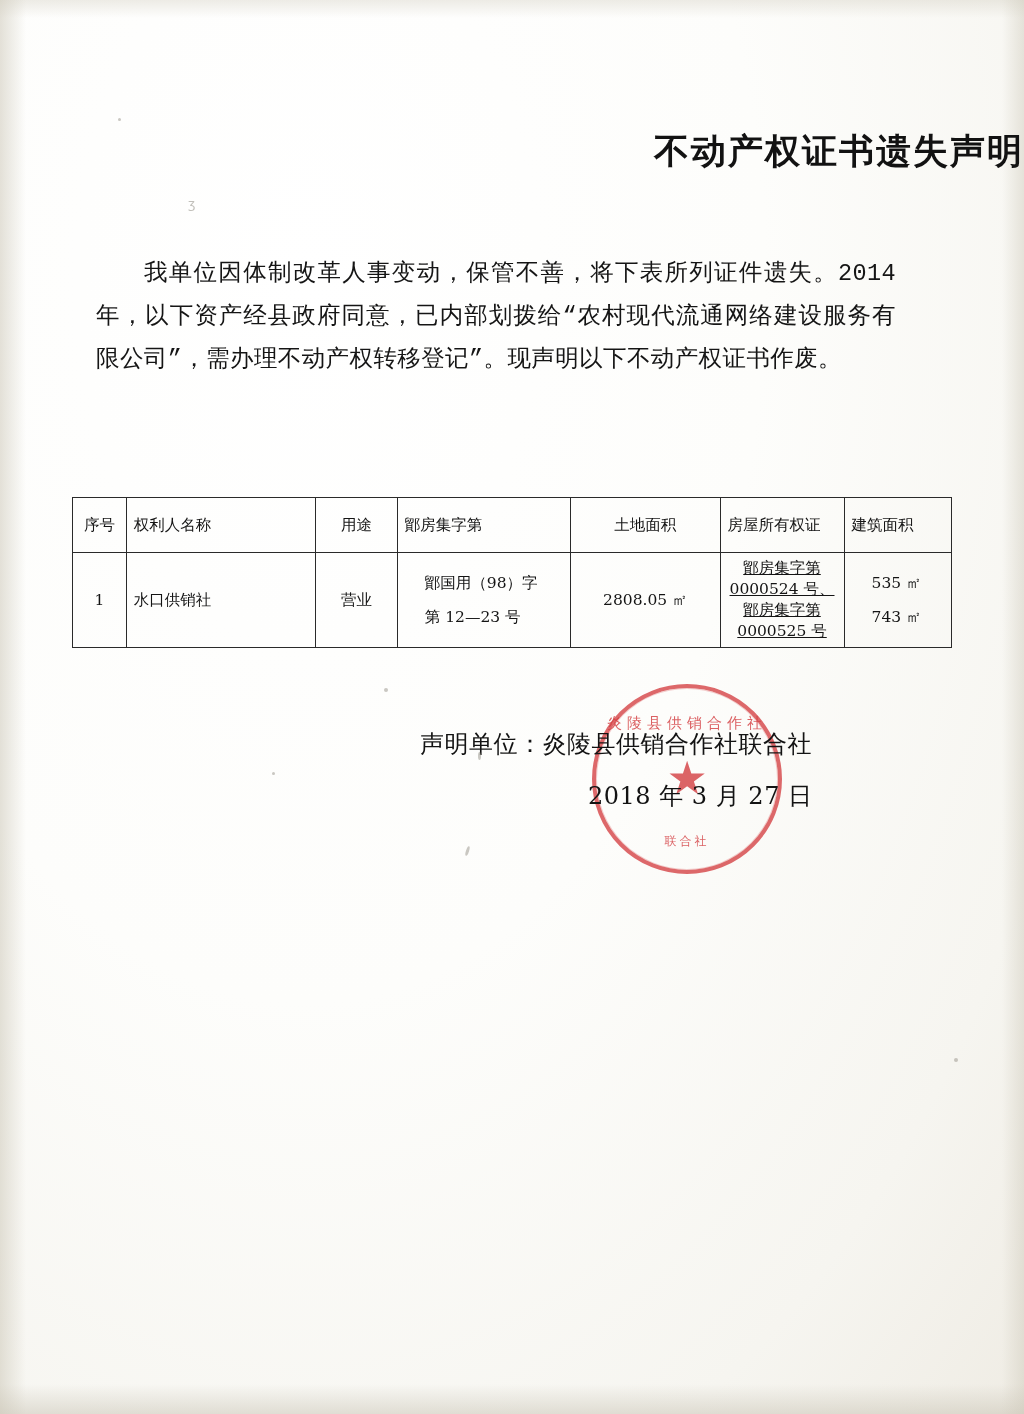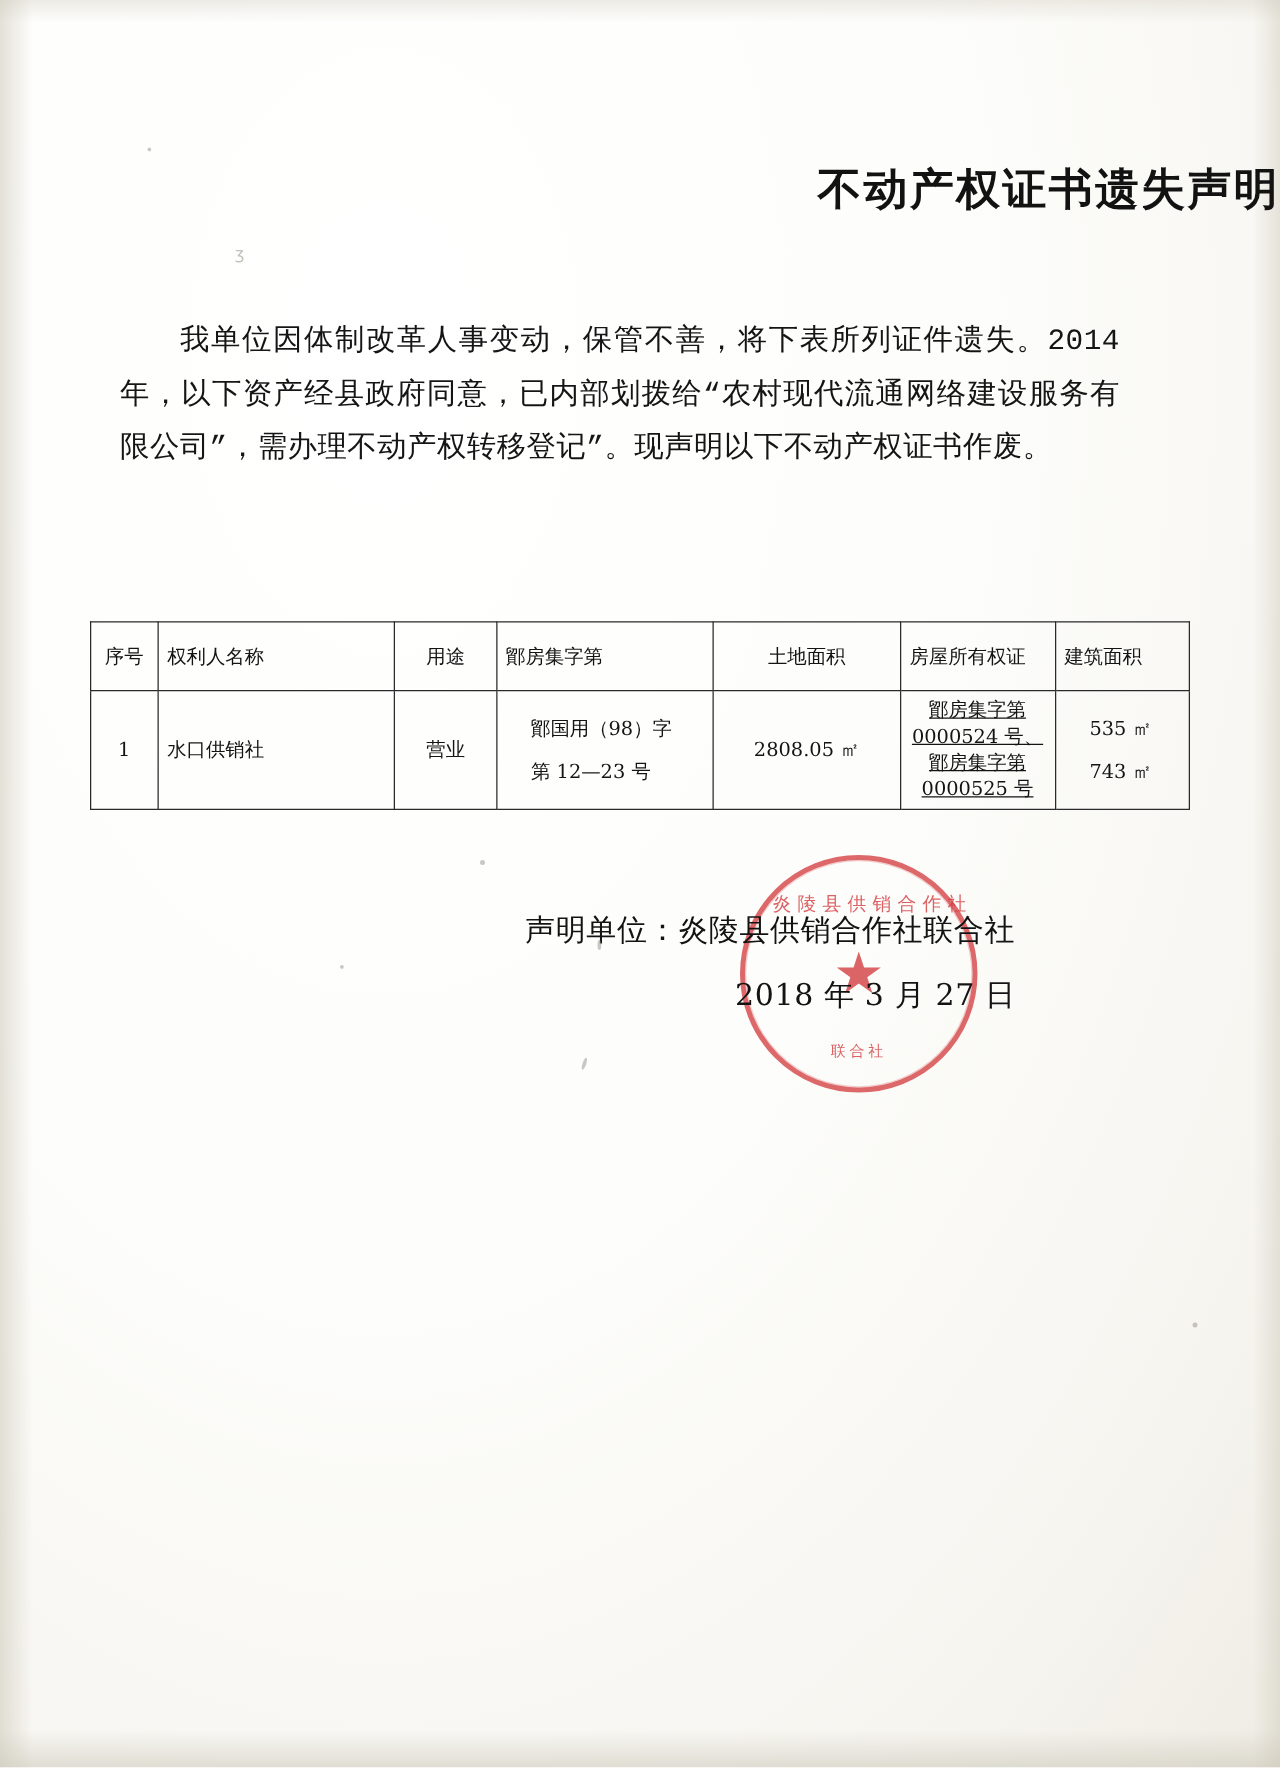--- a/index.html
+++ b/index.html
@@ -144,21 +144,21 @@
   .seal-text-top, .seal-text-bottom {
     position: absolute;
     left: 0;
     width: 182px;
     text-align: center;
     color: rgba(206, 36, 40, 0.82);
     font-family: "DejaVu Sans", sans-serif;
     font-size: 15px;
     letter-spacing: 5px;
   }
-  .seal-text-top { top: 26px; text-align: right; }
+  .seal-text-top { top: 26px; }
   .seal-text-bottom { bottom: 20px; font-size: 12px; letter-spacing: 3px; }
 
   
   .speck {
     position: absolute;
     background: rgba(150,145,135,0.5);
     border-radius: 50%;
     pointer-events: none;
   }
   .smudge {

